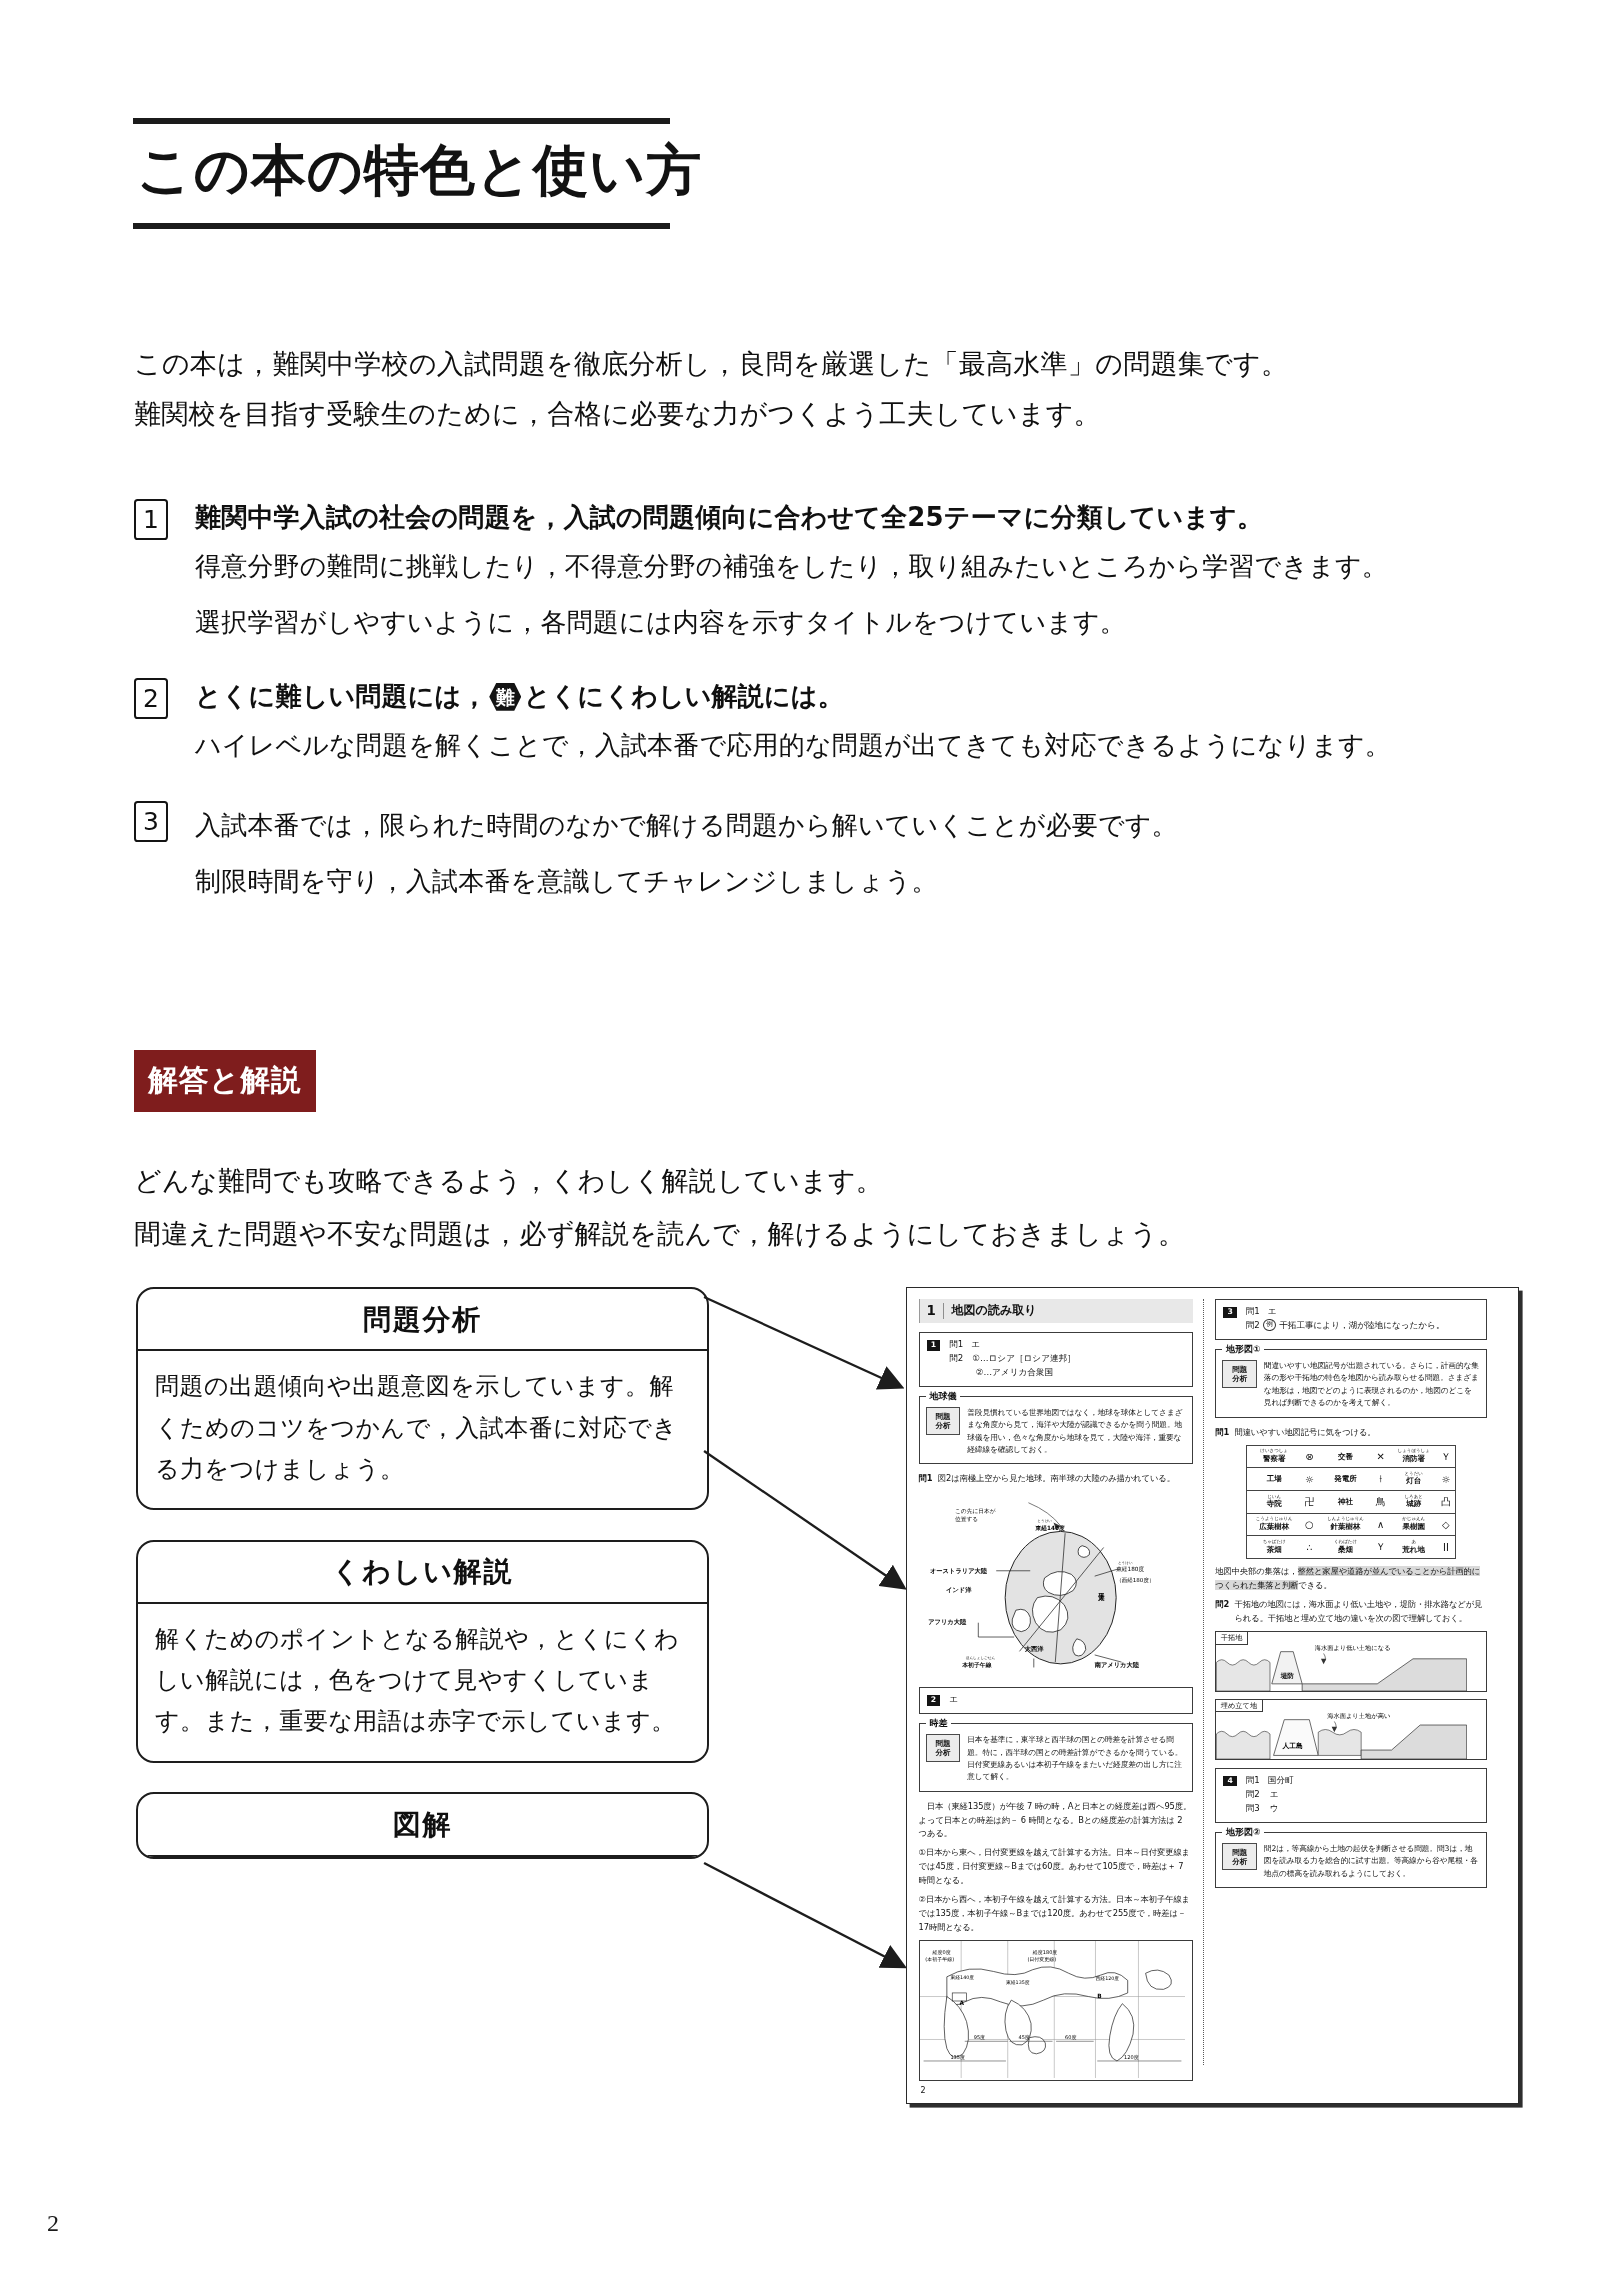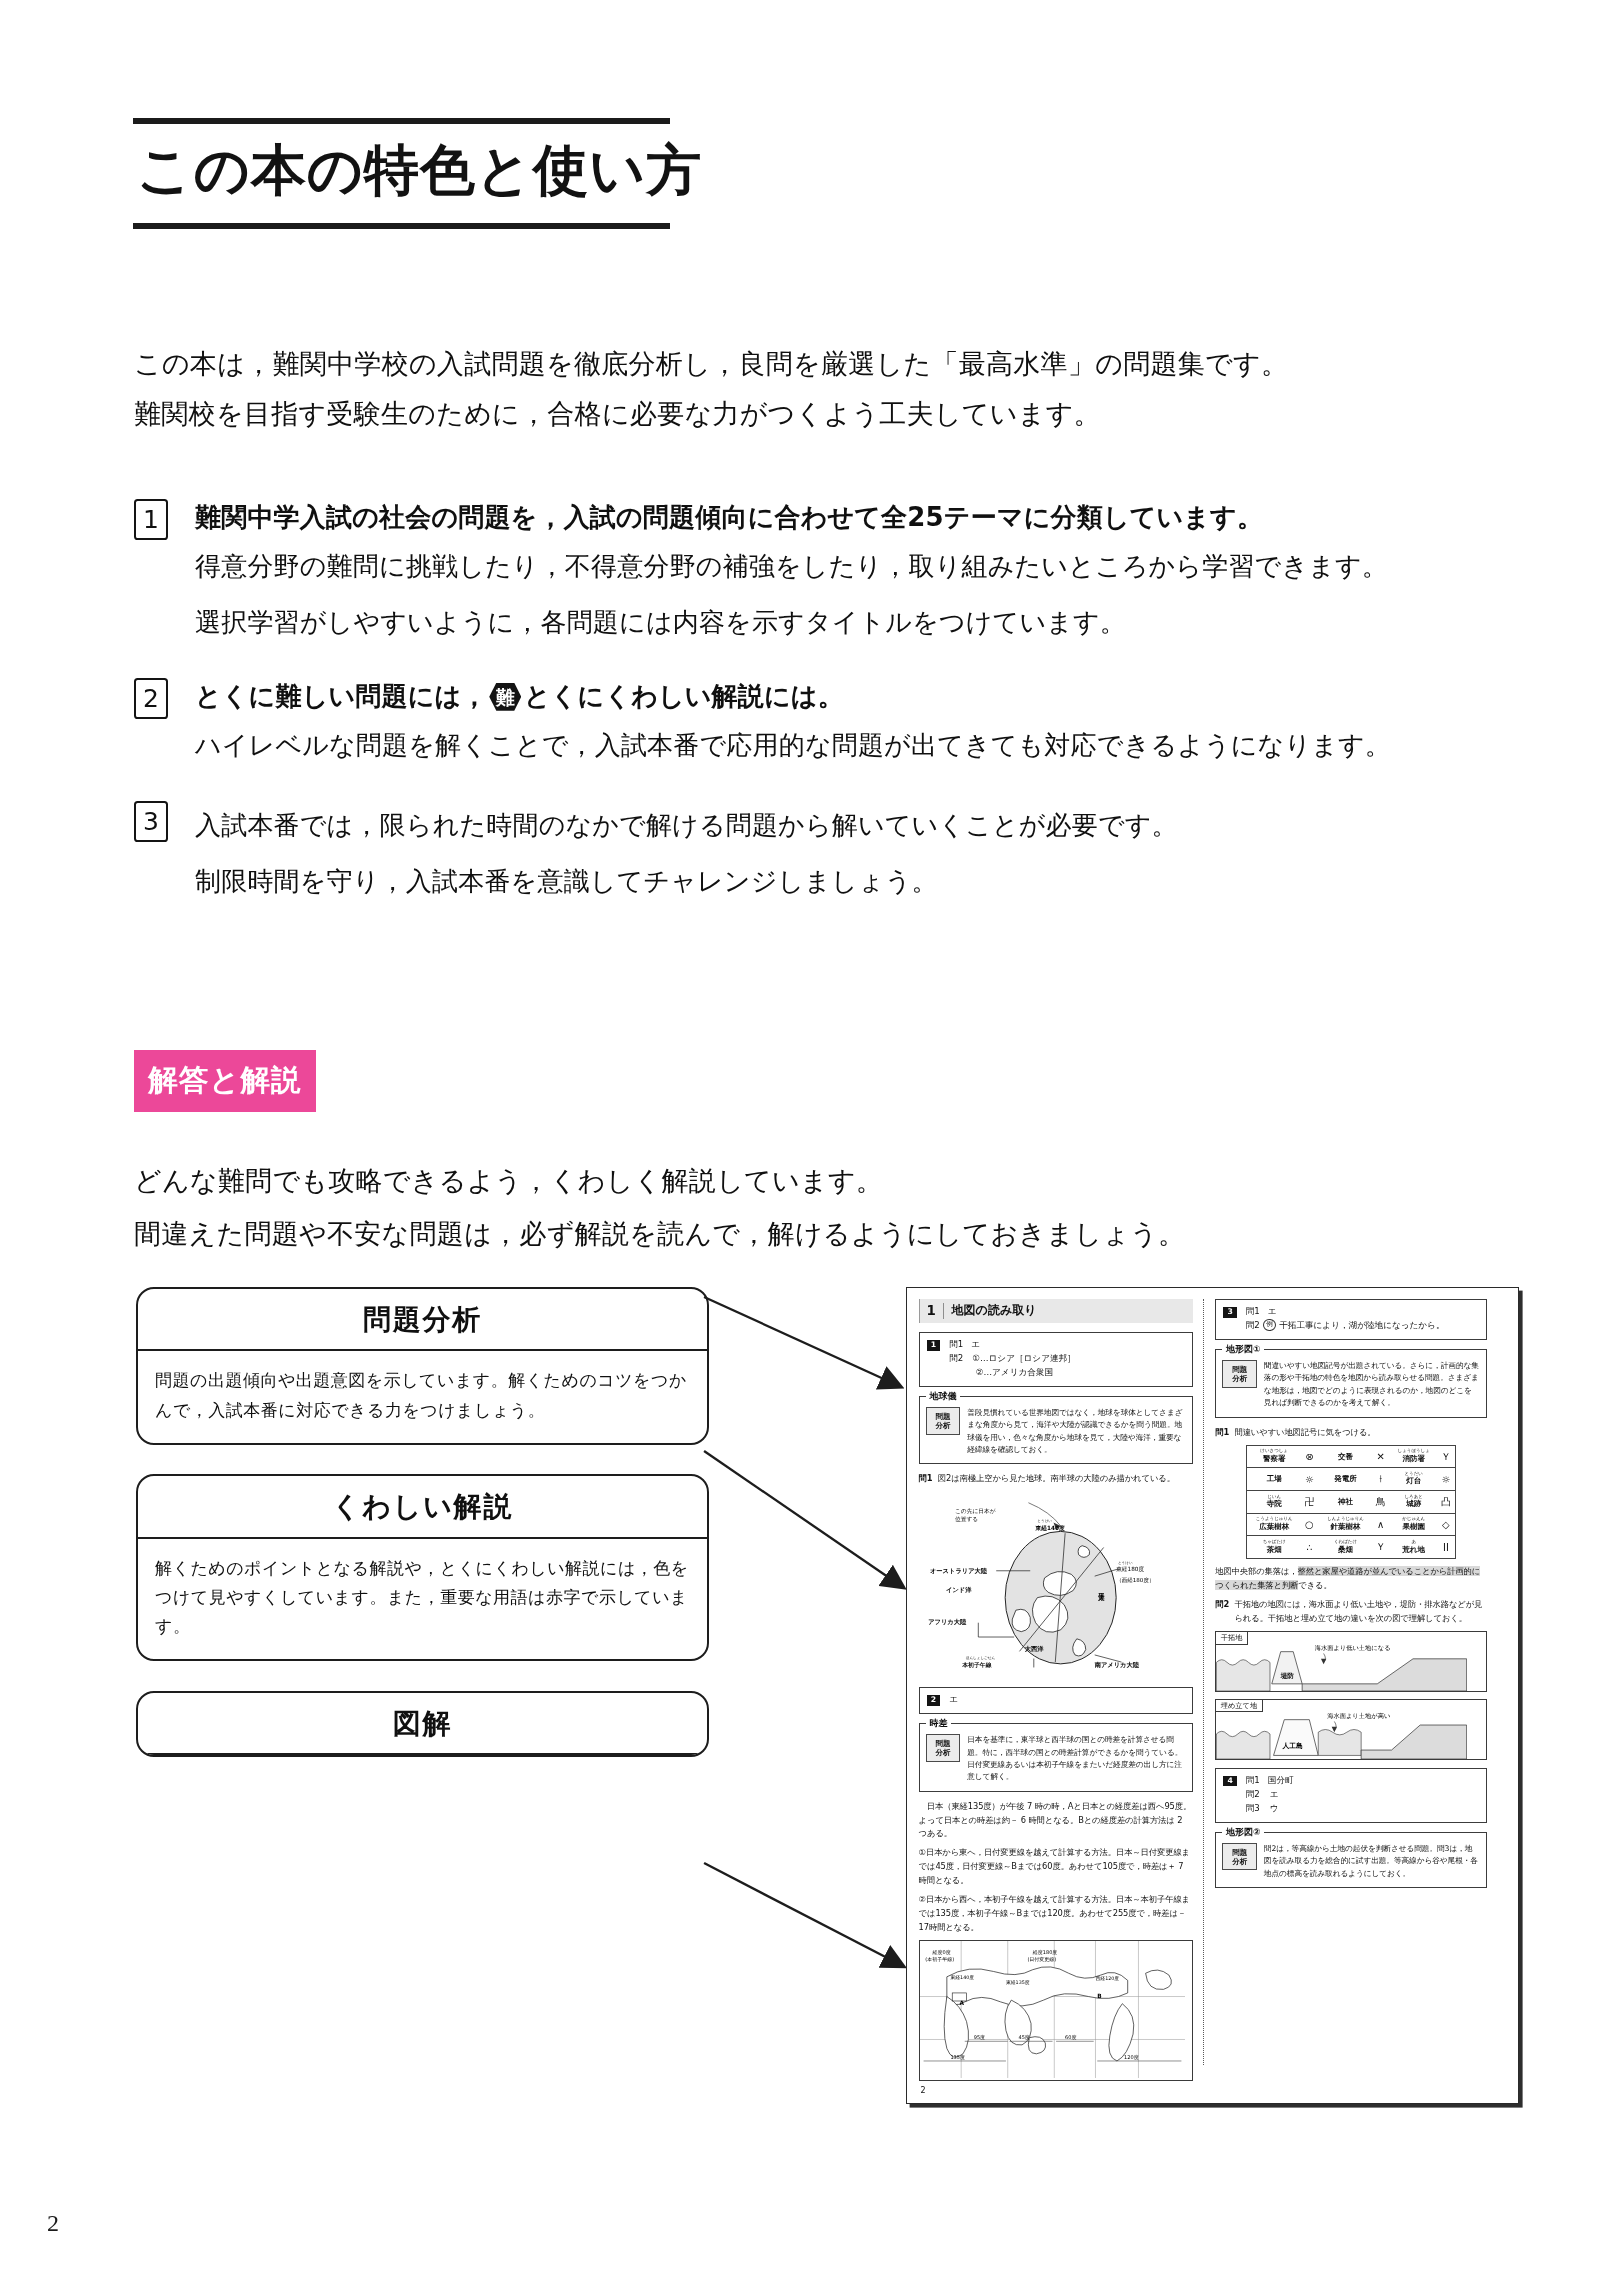--- a/index.html
+++ b/index.html
@@ -129,21 +129,21 @@
     font-weight: bold;
     line-height: 28px;
     text-align: center;
   }
 
   
   .sec-chip {
     position: absolute;
     left: 134px;
     top: 1050px;
-    background: #ec4899;
+    background: #7f1d1d;
     color: #ffffff;
     font-family: Liberation Serif, serif;
     font-weight: bold;
     font-size: 29.6px;
     letter-spacing: 0.9px;
     padding: 9.9px 14.3px 11.6px 14.3px;
     white-space: nowrap;
   }
   .sec-text {
     position: absolute;
@@ -175,21 +175,21 @@
   .callout-title {
     font-family: "DejaVu Sans", "Liberation Sans", sans-serif;
     font-weight: bold;
     font-size: 28px;
     text-align: center;
     padding: 11.6px 0 10.7px 0;
     letter-spacing: 1.8px;
     border-bottom: 2.2px solid #1d1d1d;
   }
   .callout-body {
-    font-size: 17px;
+    font-size: 24px;
     line-height: 1.72;
     padding: 15px 17px 18px 17px;
     letter-spacing: 0.5px;
   }
 
   
   .arrows {
     position: absolute;
     left: 0;
     top: 0;

